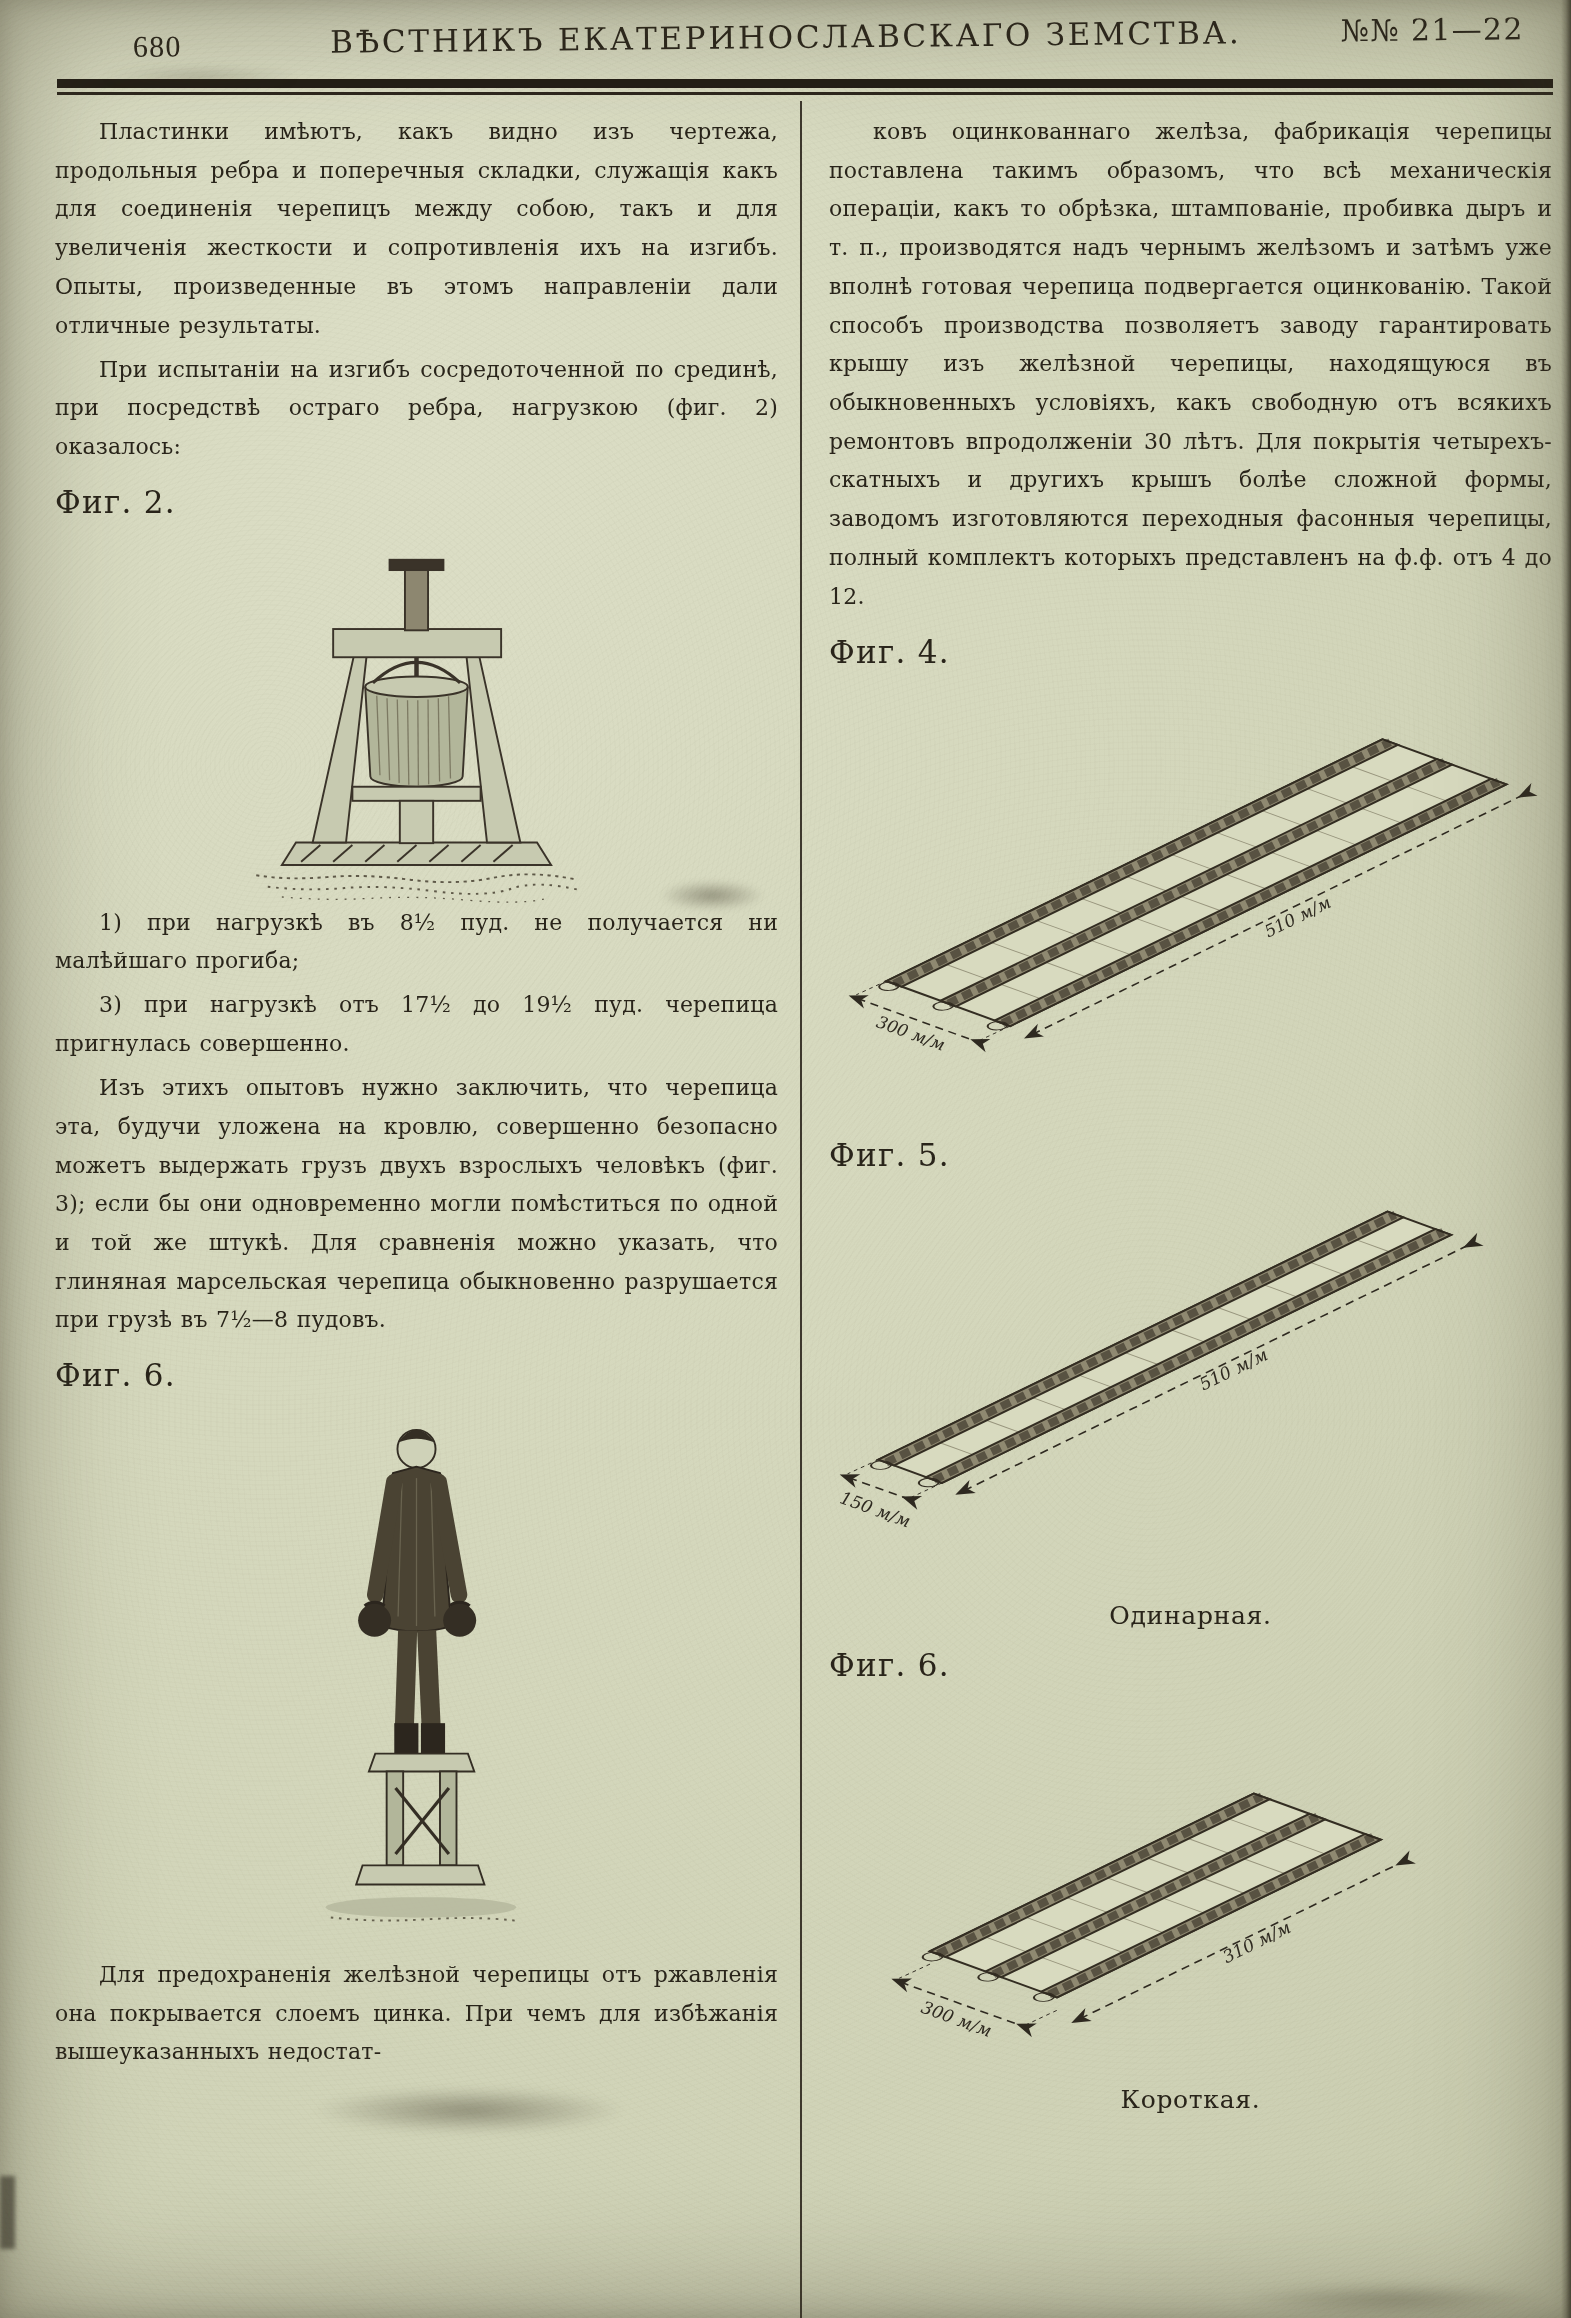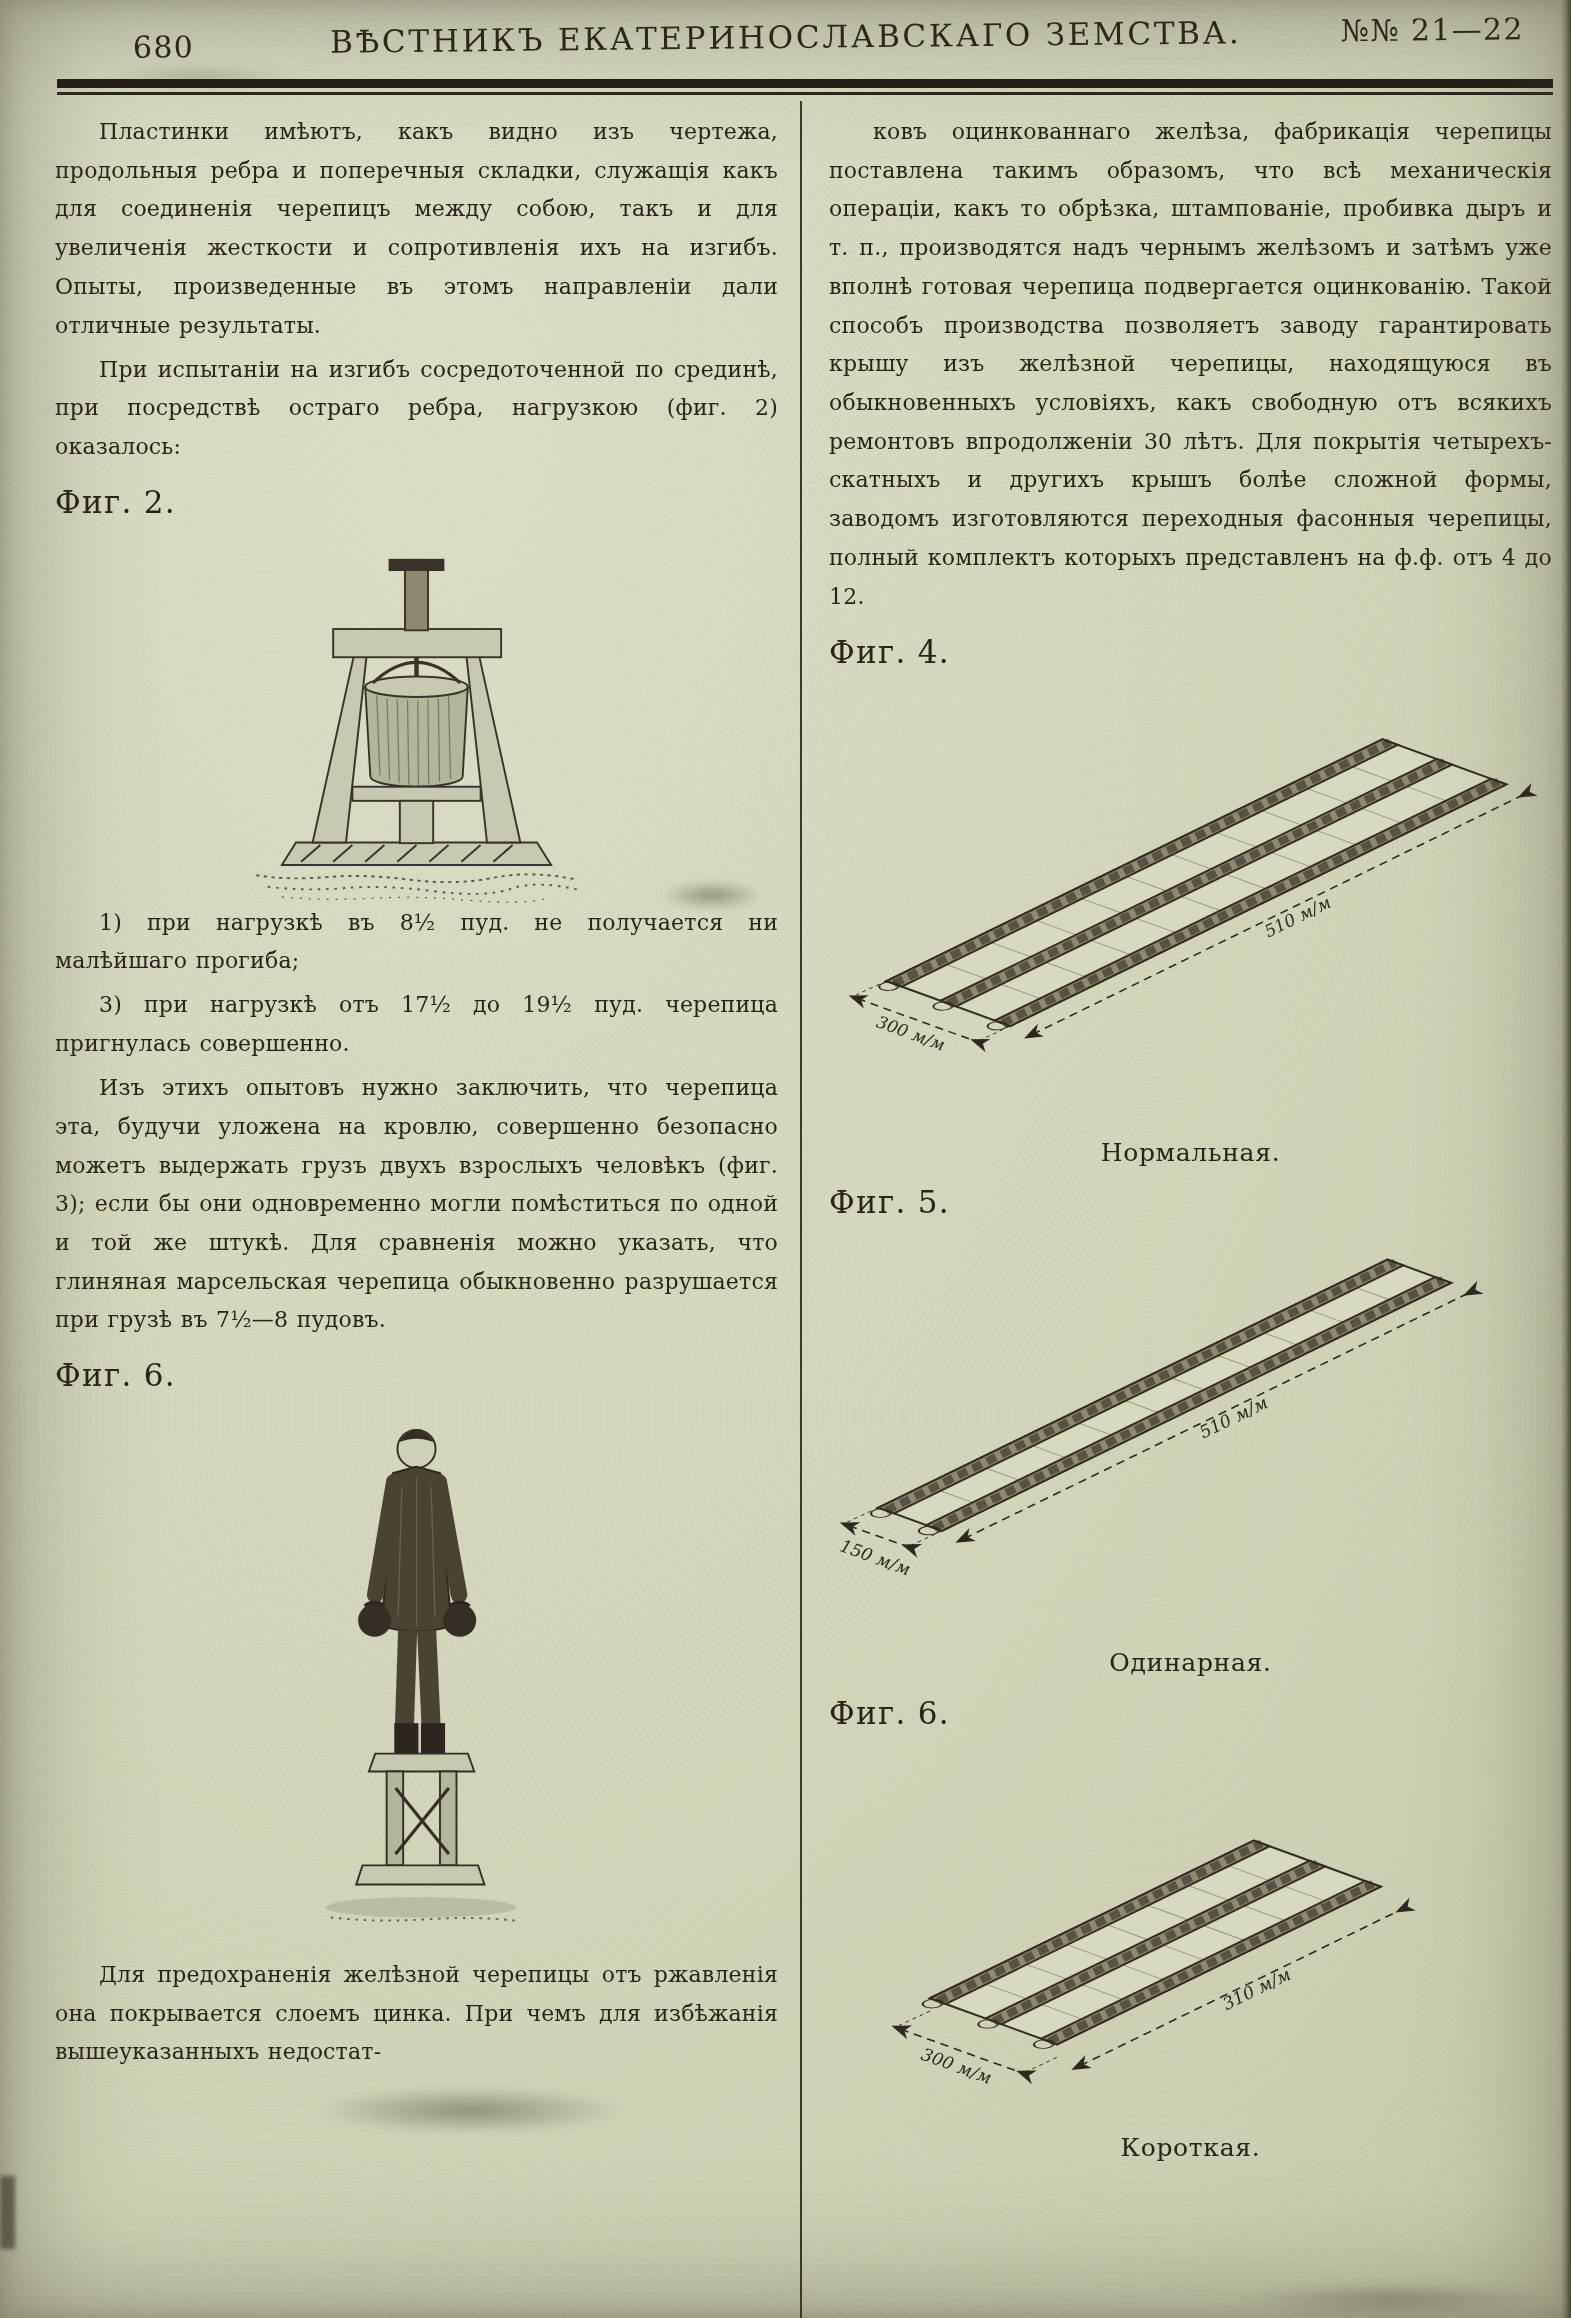--- a/index.html
+++ b/index.html
@@ -13,21 +13,21 @@
     content:"";position:absolute;inset:0;pointer-events:none;
     box-shadow:inset 0 0 133px rgba(72,66,45,.5), inset 0 0 27px rgba(60,54,38,.25);
   }
   .grain{position:absolute;inset:0;pointer-events:none;opacity:.5;
     background-image:
       repeating-radial-gradient(circle at 17% 33%, rgba(110,104,80,.05) 0 1.3px, transparent 1.3px 4.7px),
       repeating-radial-gradient(circle at 73% 61%, rgba(110,104,80,.05) 0 1.3px, transparent 1.3px 6px);
   }
   
   .hdr{position:absolute;left:0;top:0;width:100%;height:106px;transform:rotate(-0.6deg);}
-  .pnum{position:absolute;left:133px;top:22.6px;font-size:30px;letter-spacing:1.3px;}
+  .pnum{position:absolute;left:133px;top:22.6px;font-size:30px;letter-spacing:1.3px;font-family:Liberation Serif, serif;}
   .title{position:absolute;left:50%;top:18.6px;transform:translateX(-50%);
     font-size:31px;letter-spacing:2.7px;white-space:nowrap;}
   .issue{position:absolute;right:48px;top:18.6px;font-size:30px;letter-spacing:1.3px;}
   .rule-thick{position:absolute;left:57px;top:79px;width:1496px;height:8.7px;background:#221d15;}
   .rule-thin{position:absolute;left:57px;top:92px;width:1496px;height:2.7px;background:#2c261d;}
   
   .divider{position:absolute;left:800px;top:101px;width:2px;height:2217px;background:#2c261d;opacity:.9;}
   .col{position:absolute;top:113px;width:723px;}
   .col-left{left:55px;}
   .col-right{left:829px;}
@@ -219,21 +219,20 @@
           <line x1="257" y1="552" x2="210" y2="574" stroke-width="1.5" stroke-dasharray="6 6"></line>
           <line x1="14" y1="508" x2="208" y2="578" stroke-width="2.5" stroke-dasharray="13 9" marker-start="url(#f4a)" marker-end="url(#f4a)"></line>
           <text class="dim-label" transform="translate(96,572) rotate(20)" text-anchor="middle" stroke="none">300 м/м</text>
         </g>
         <g stroke="#2e2920" fill="none">
           <line x1="293" y1="565" x2="1080" y2="181" stroke-width="2.5" stroke-dasharray="13 9" marker-start="url(#f4a)" marker-end="url(#f4a)"></line>
           <text class="dim-label" transform="translate(720,386) rotate(-26)" text-anchor="middle" stroke="none">510 м/м</text>
         </g>
       </svg>
     </div>
-    <p class="figname">Нормальная.</p>
 
     <p class="caption">Фиг. 5.</p>
 
     <div class="figwrap">
       <svg width="723" height="399" viewBox="0 0 1090 620">
         <defs>
           <marker id="f5a" markerWidth="14" markerHeight="14" refX="7" refY="7" orient="auto">
             <path d="M1,7 L13,2.5 L9.5,7 L13,11.5 Z" fill="#2e2920"></path>
           </marker>
         </defs>

